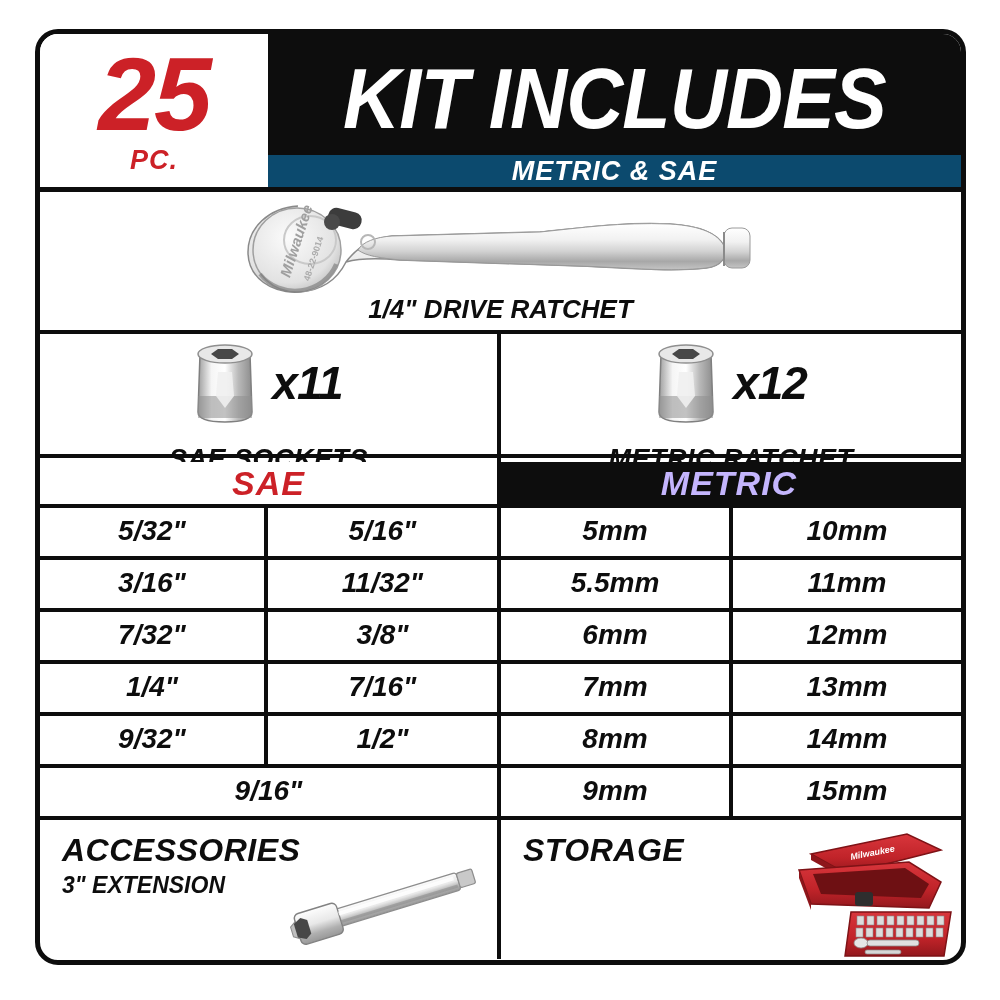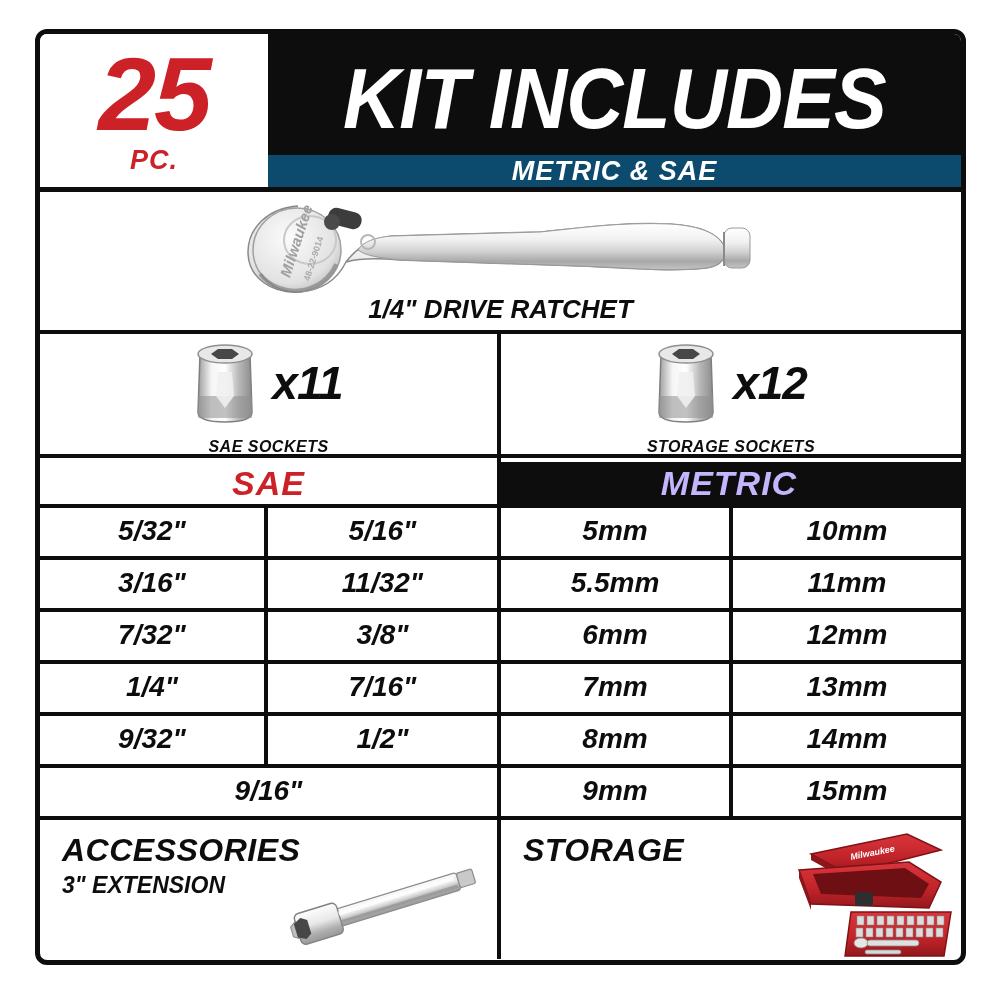--- a/index.html
+++ b/index.html
@@ -1,19 +1,19 @@
 <!DOCTYPE html>
 <html><head>
 <meta charset="utf-8">
 <style>
   html,body{margin:0;padding:0;background:#ffffff;width:1000px;height:1000px;
     font-family:"Liberation Sans", sans-serif;}
   *{box-sizing:border-box;}
   .sheet{position:absolute;left:35px;top:29px;width:931px;height:936px;
-    border:5px solid #0d0d0d;border-radius:12px;overflow:hidden;background:#fff;}
+    border:5px solid #0d0d0d;border-radius:23px;overflow:hidden;background:#fff;}
   .disp{font-weight:bold;font-style:italic;color:#0d0d0d;}
   
   .header-row{position:absolute;left:0;top:0;width:921px;height:158px;border-bottom:5px solid #0d0d0d;display:flex;}
   .badge-box{width:228px;height:153px;background:#fff;text-align:center;position:relative;}
   .badge-count{display:block;font-size:104px;line-height:100px;margin-top:10px;color:#cc2127;letter-spacing:-2px;}
   .badge-unit{display:block;font-size:27px;line-height:32px;color:#cc2127;letter-spacing:1px;}
   .kit-box{flex:1;background:#0d0d0d;position:relative;}
   .kit-title{position:absolute;left:0;top:12px;width:100%;text-align:center;color:#fff;
     font-size:86px;line-height:104px;white-space:nowrap;transform:scaleX(0.92);letter-spacing:-1px;}
   .subtitle-bar{position:absolute;left:0;bottom:0;width:100%;height:32px;background:#0c4a6e;text-align:center;}
@@ -22,21 +22,21 @@
   .ratchet-section{position:absolute;left:0;top:158px;width:921px;height:142px;border-bottom:4px solid #0d0d0d;background:#fff;}
   .ratchet-svg{position:absolute;left:200px;top:2px;}
   .ratchet-label{position:absolute;bottom:5px;left:0;width:100%;text-align:center;font-size:26px;}
   
   .sockets-section{position:absolute;left:0;top:300px;width:921px;height:124px;border-bottom:4px solid #0d0d0d;}
   .socket-cell{position:absolute;top:0;height:124px;display:flex;flex-direction:column;align-items:center;justify-content:flex-start;}
   .socket-cell.left{left:0;width:457px;}
   .socket-cell.right{left:461px;width:460px;}
   .socket-row{display:flex;align-items:center;gap:16px;margin-top:8px;height:82px;}
   .socket-count{font-size:46px;letter-spacing:-1px;}
-  .socket-label{font-size:16px;margin-top:14px;letter-spacing:0.5px;}
+  .socket-label{font-size:27px;margin-top:20px;letter-spacing:0.5px;}
   
   .vline-center{position:absolute;left:457px;top:300px;width:4px;height:625px;background:#0d0d0d;}
   .thead-left{position:absolute;left:0;top:428px;width:457px;height:42px;background:#fff;text-align:center;}
   .thead-left span{font-size:34px;line-height:42px;color:#cc2127;letter-spacing:1px;}
   .thead-right{position:absolute;left:457px;top:428px;width:464px;height:42px;background:#0d0d0d;text-align:center;}
   .thead-right span{font-size:34px;line-height:42px;color:#c4b5fd;letter-spacing:1px;text-align:center;}
   .hline-rows-top{position:absolute;left:0;top:470px;width:921px;height:4px;background:#0d0d0d;}
   .tbl{position:absolute;top:474px;}
   .tbl-left{left:0;width:457px;}
   .tbl-right{left:461px;width:460px;}
@@ -137,21 +137,21 @@
       <div class="socket-row">
         <svg width="62" height="82" viewBox="0 0 62 82">
           <path d="M6,12 L56,12 L58,70 C58,76 52,80 31,80 C10,80 4,76 4,70 Z" fill="url(#sockg)" stroke="#7f7f7f" stroke-width="1.5"></path>
           <rect x="4" y="54" width="54" height="22" fill="#8f8f8f" opacity="0.55"></rect>
           <path d="M24,30 L38,30 L40,54 L31,66 L22,54 Z" fill="#efefef" opacity="0.9"></path>
           <ellipse cx="31" cy="12" rx="27" ry="9" fill="#e8e8e8" stroke="#8f8f8f" stroke-width="1.5"></ellipse>
           <path d="M17,12 L24,7 L38,7 L45,12 L38,17 L24,17 Z" fill="#474747"></path>
         </svg>
         <span class="socket-count disp">x12</span>
       </div>
-      <span class="socket-label disp">STORAGE SOCKETS</span>
+      <span class="socket-label disp">METRIC RATCHET</span>
     </div>
   </div>
 
   <div class="vline-center"></div>
 
   <div class="thead-left">
     <span class="disp">SAE</span>
   </div>
   <div class="thead-right">
     <span class="disp">METRIC</span>

